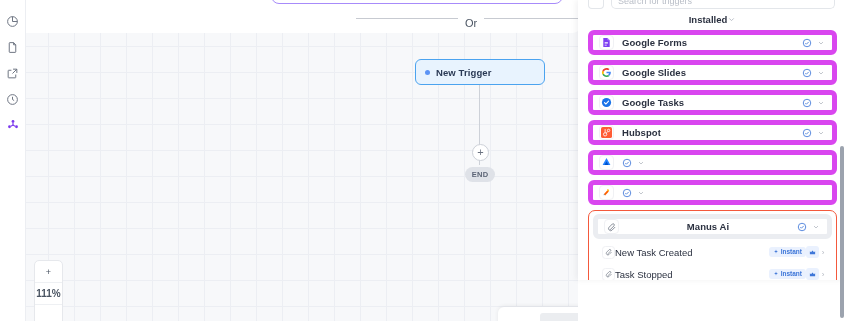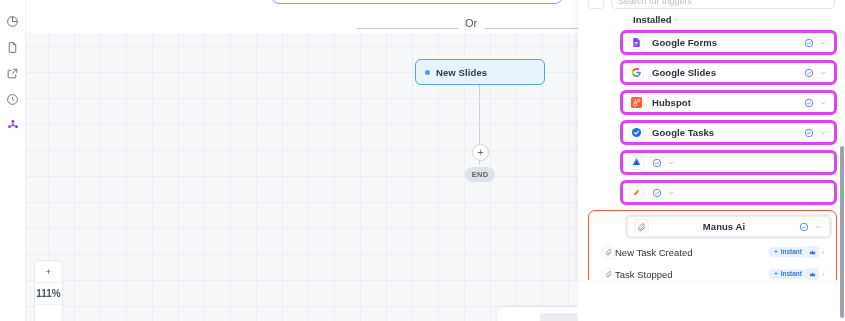--- a/index.html
+++ b/index.html
@@ -85,21 +85,21 @@
     background: #ffffff;
     border-bottom-right-radius: 10px;
     z-index: 2;
   }
   .or-divider {
     position: absolute;
     left: 330px;
     top: 18px;
     width: 230px;
     display: flex;
-    align-items: flex-end;
+    align-items: flex-start;
     gap: 7px;
     z-index: 6;
   }
   .or-divider .line {
     flex: 1 1 auto;
     height: 1px;
     background: #c7cad1;
   }
   .or-divider .or-label {
     font-size: 11px;
@@ -310,53 +310,51 @@
     color: #2f7dea;
     font-weight: bold;
     border-bottom-color: #2f7dea;
   }
 
   .section-head {
     height: 21px;
     flex: 0 0 21px;
     display: flex;
     align-items: center;
-    justify-content: flex-start;
+    justify-content: center;
     padding: 0 9px 0 11px;
     box-sizing: border-box;
     cursor: pointer;
-    margin-left: 44px;
   }
   .section-head .title {
     font-size: 9.5px;
     font-weight: bold;
     color: #2b3140;
   }
 
   .list {
     flex: 1 1 auto;
     overflow: hidden;
     padding: 0 8px 0 10px;
     box-sizing: border-box;
     position: relative;
   }
 
   .app-row {
     height: 25px;
     margin-bottom: 5px;
     background: #ffffff;
-    border: 3px solid #d946ef;
+    border: 5px solid #d946ef;
     border-radius: 6px;
     display: flex;
     align-items: center;
     padding: 0 7px 0 6px;
     box-sizing: border-box;
     gap: 8px;
     cursor: pointer;
-    margin-left: 32px;
   }
   .app-icon {
     width: 15px;
     height: 15px;
     border-radius: 4px;
     flex: 0 0 15px;
     display: flex;
     align-items: center;
     justify-content: center;
     background: #ffffff;
@@ -506,21 +504,21 @@
     <div class="or-divider">
       <div class="line"></div>
       <div class="or-label">Or</div>
       <div class="line"></div>
     </div>
 
     <div class="edge"></div>
 
     <div class="node-trigger">
       <span class="dot"></span>
-      <span class="label">New Slides</span>
+      <span class="label">New Trigger</span>
     </div>
 
     <div class="plus-node">
       <span>+</span>
     </div>
 
     <div class="end-node">
       <span>END</span>
     </div>
 
@@ -591,46 +589,46 @@
             </svg>
           <svg width="8" height="8" viewBox="0 0 24 24" fill="none" stroke="#b4b9c2" stroke-width="2.4">
               <path d="M6 9l6 6 6-6"></path>
             </svg>
         </span>
       </div>
 
       <div class="app-row">
         <span class="app-icon">
           <svg width="11" height="11" viewBox="0 0 24 24">
+            <circle cx="12" cy="12" r="10" fill="#1a73e8"></circle>
+            <path d="M7.5 12.3l3 3 6-6.4" fill="none" stroke="#fff" stroke-width="2.4" stroke-linecap="round" stroke-linejoin="round"></path>
+          </svg>
+        </span>
+        <span class="app-name">Google Tasks</span>
+        <span class="row-actions">
+          <svg width="10" height="10" viewBox="0 0 24 24" fill="none" stroke="#3d76d8" stroke-width="2">
+              <circle cx="12" cy="12" r="9"></circle>
+              <path d="M8 12.3l2.6 2.6L16 9.5"></path>
+            </svg>
+          <svg width="8" height="8" viewBox="0 0 24 24" fill="none" stroke="#b4b9c2" stroke-width="2.4">
+              <path d="M6 9l6 6 6-6"></path>
+            </svg>
+        </span>
+      </div>
+
+      <div class="app-row">
+        <span class="app-icon">
+          <svg width="11" height="11" viewBox="0 0 24 24">
             <rect width="24" height="24" rx="4" fill="#ff5c35"></rect>
             <circle cx="16.5" cy="7.5" r="2.6" fill="none" stroke="#fff" stroke-width="1.8"></circle>
             <circle cx="9" cy="16" r="3.6" fill="none" stroke="#fff" stroke-width="1.8"></circle>
             <path d="M11.4 13.4l3.6-3.8M9 12.4V4.5" stroke="#fff" stroke-width="1.8"></path>
           </svg>
         </span>
         <span class="app-name">Hubspot</span>
-        <span class="row-actions">
-          <svg width="10" height="10" viewBox="0 0 24 24" fill="none" stroke="#3d76d8" stroke-width="2">
-              <circle cx="12" cy="12" r="9"></circle>
-              <path d="M8 12.3l2.6 2.6L16 9.5"></path>
-            </svg>
-          <svg width="8" height="8" viewBox="0 0 24 24" fill="none" stroke="#b4b9c2" stroke-width="2.4">
-              <path d="M6 9l6 6 6-6"></path>
-            </svg>
-        </span>
-      </div>
-
-      <div class="app-row">
-        <span class="app-icon">
-          <svg width="11" height="11" viewBox="0 0 24 24">
-            <circle cx="12" cy="12" r="10" fill="#1a73e8"></circle>
-            <path d="M7.5 12.3l3 3 6-6.4" fill="none" stroke="#fff" stroke-width="2.4" stroke-linecap="round" stroke-linejoin="round"></path>
-          </svg>
-        </span>
-        <span class="app-name">Google Tasks</span>
         <span class="row-actions">
           <svg width="10" height="10" viewBox="0 0 24 24" fill="none" stroke="#3d76d8" stroke-width="2">
               <circle cx="12" cy="12" r="9"></circle>
               <path d="M8 12.3l2.6 2.6L16 9.5"></path>
             </svg>
           <svg width="8" height="8" viewBox="0 0 24 24" fill="none" stroke="#b4b9c2" stroke-width="2.4">
               <path d="M6 9l6 6 6-6"></path>
             </svg>
         </span>
       </div>

